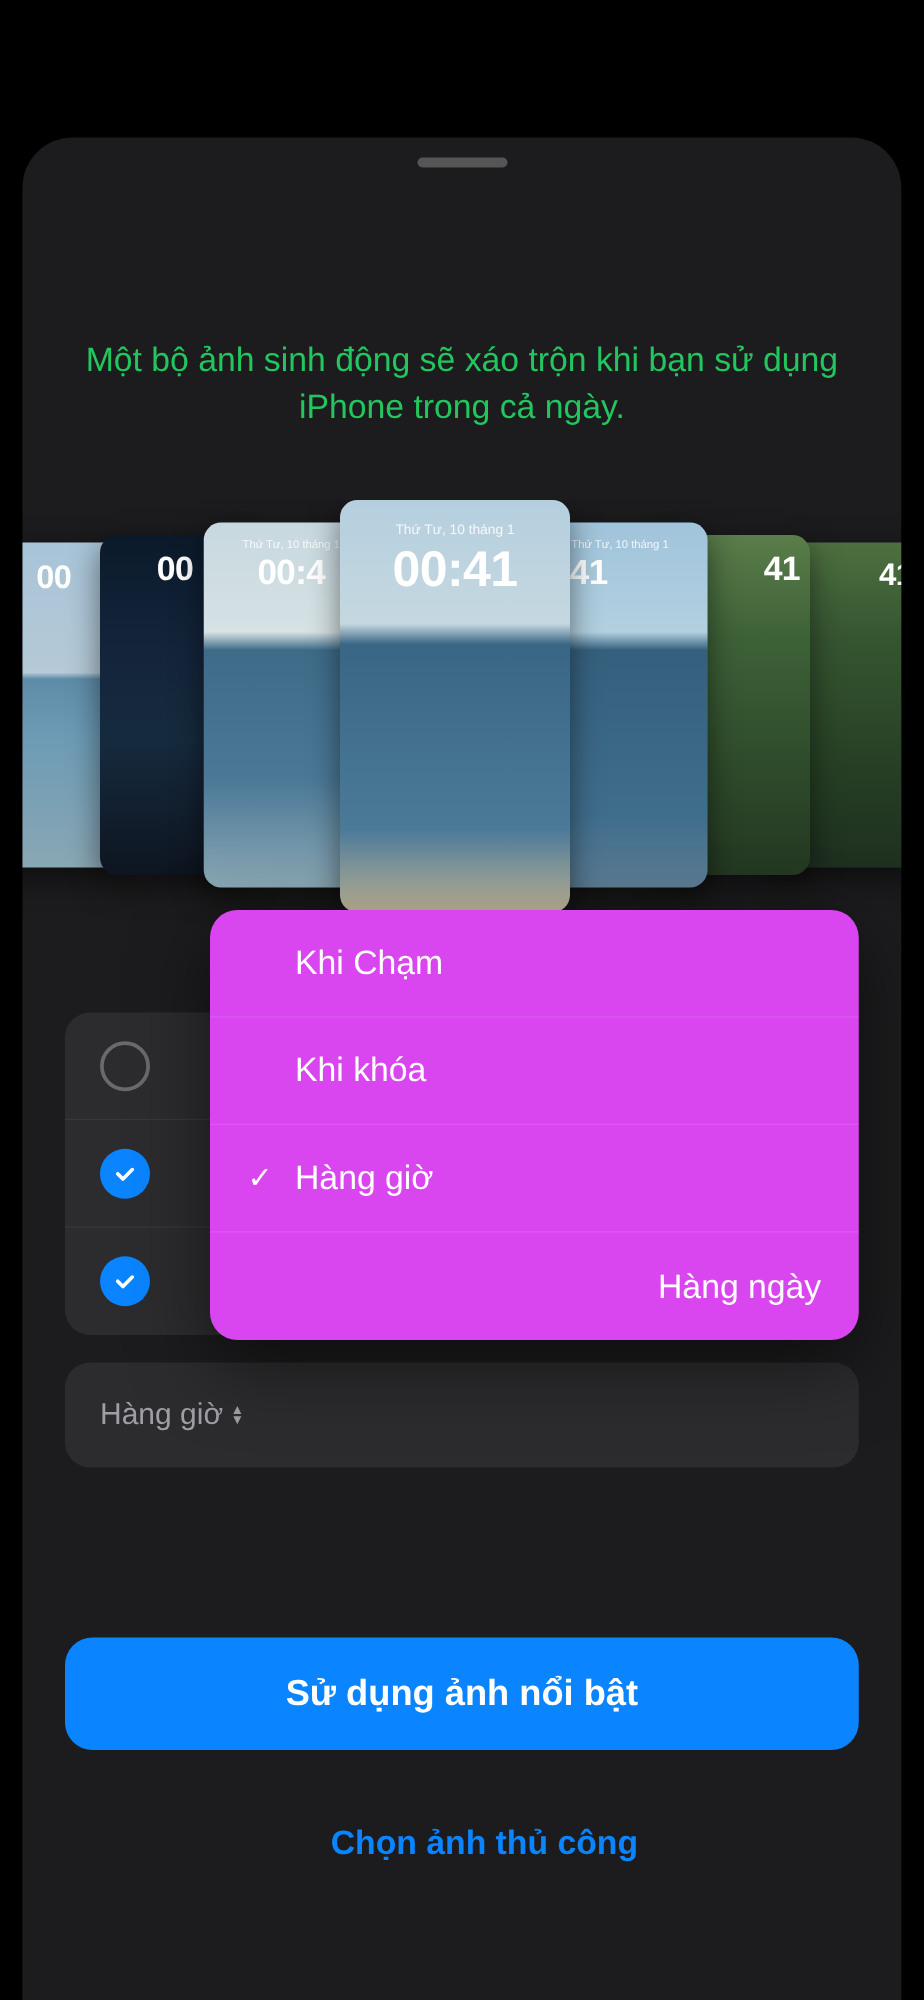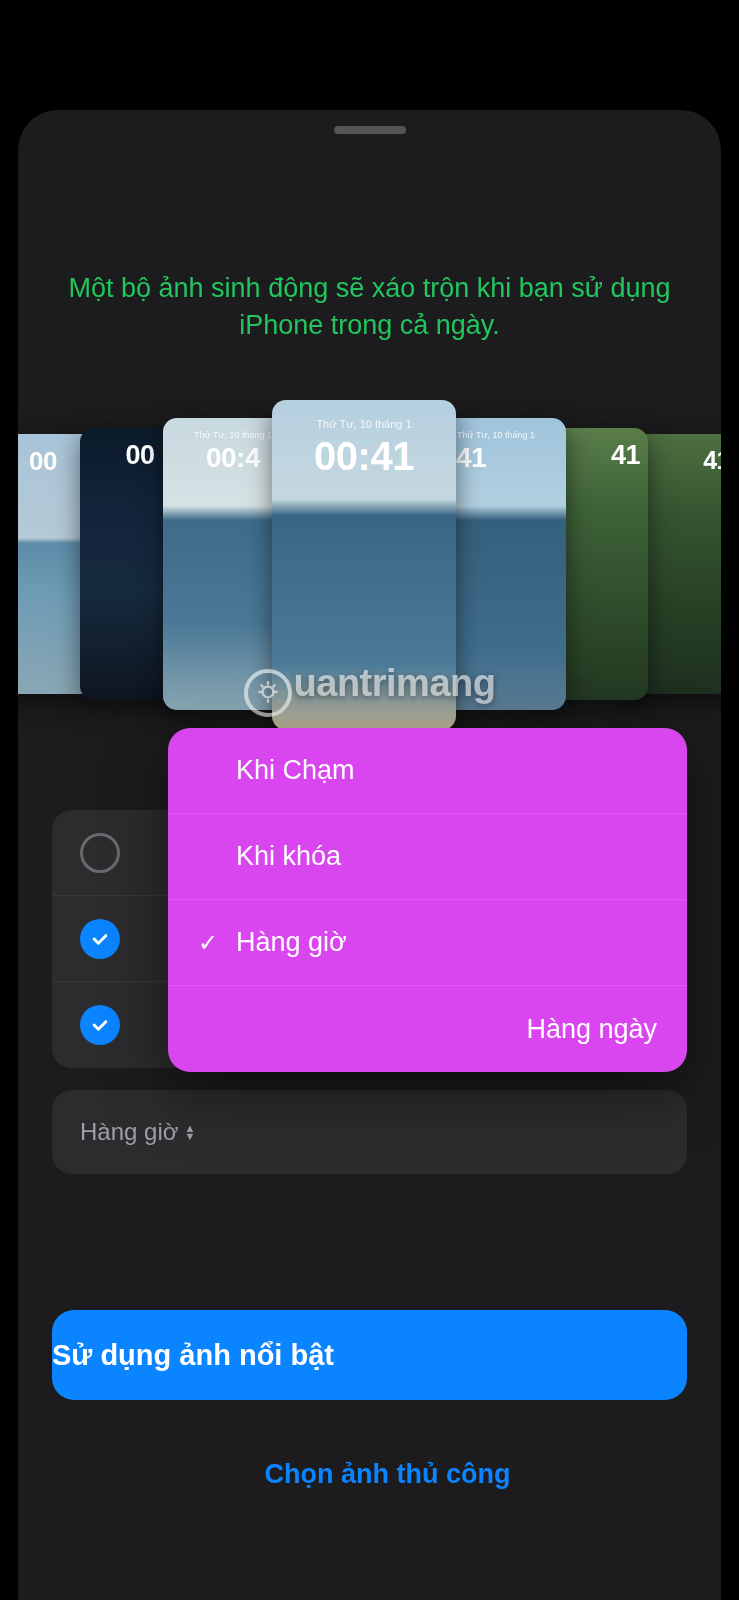--- a/index.html
+++ b/index.html
@@ -169,21 +169,21 @@
   
   .primary-btn {
     position: absolute;
     bottom: 200px;
     left: 34px; right: 34px;
     height: 90px;
     background: #0a84ff;
     border-radius: 22px;
     display: flex;
     align-items: center;
-    justify-content: flex-start;
+    justify-content: center;
     font-size: 29px;
     font-weight: 600;
     color: #fff;
   }
   .link-btn {
     position: absolute;
     bottom: 110px;
     left: 0; right: 0;
     text-align: center;
     font-size: 27px;
@@ -226,33 +226,20 @@
     <div class="card bg-forest1" style="left:510px; top:28px; width:120px; height:272px; z-index:2;">
       <div class="date"></div>
       <div class="time" style="font-size:27px; text-align:right; padding-right:8px;">41</div>
     </div>
     <div class="card bg-forest2" style="left:600px; top:34px; width:120px; height:260px; z-index:1;">
       <div class="date"></div>
       <div class="time" style="font-size:25px; text-align:right; padding-right:8px;">41</div>
     </div>
   </div>
 
-  <div class="watermark">
-    <span class="ico">
-      <svg viewBox="0 0 24 24" width="26" height="26" fill="none" stroke="rgba(255,255,255,0.6)" stroke-width="2.2" stroke-linecap="round">
-        <circle cx="12" cy="11" r="5"></circle>
-        <line x1="12" y1="2" x2="12" y2="3.5"></line>
-        <line x1="12" y1="18.5" x2="12" y2="20"></line>
-        <line x1="4" y1="11" x2="5.5" y2="11"></line>
-        <line x1="18.5" y1="11" x2="20" y2="11"></line>
-        <line x1="6" y1="5" x2="7" y2="6"></line>
-        <line x1="17" y1="6" x2="18" y2="5"></line>
-      </svg>
-    </span><span>uantrimang</span>
-  </div>
 
   <div class="under-panel">
     <div class="under-item">
       <span class="check-circle off"></span>
     </div>
     <div class="under-item">
       <span class="check-circle on">
         <svg viewBox="0 0 24 24" fill="none" stroke="#fff" stroke-width="3.5" stroke-linecap="round" stroke-linejoin="round">
             <polyline points="5 12 10 17 19 8"></polyline>
           </svg>

